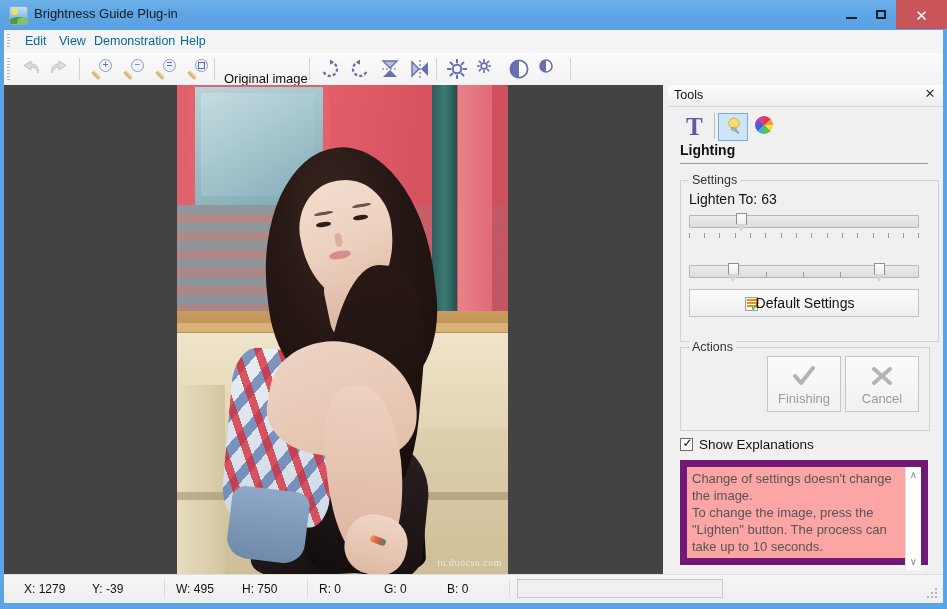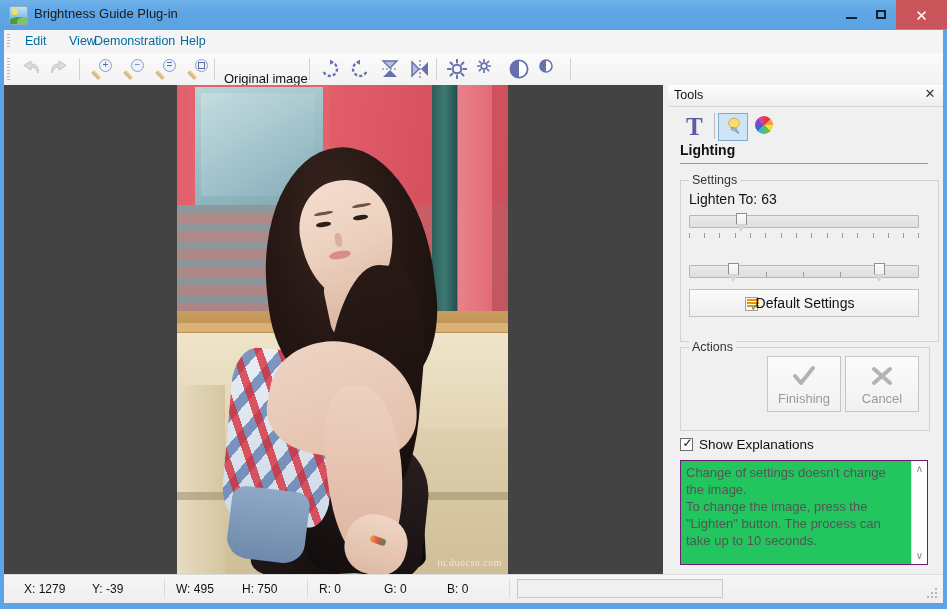--- a/index.html
+++ b/index.html
@@ -193,21 +193,21 @@
   #act-cancel{left:164px;}
   .act .lbl{position:absolute;left:0;bottom:5px;width:100%;text-align:center;font-size:13px;color:#111;}
   .act.disabled .lbl{color:#9b9b9b;}
   .act .bigico{position:absolute;left:50%;top:7px;margin-left:-12px;width:24px;height:24px;}
   
   #chk-row{position:absolute;left:12px;top:352px;height:18px;}
   #chk-box{position:absolute;left:0;top:1px;width:13px;height:13px;background:#fff;border:1px solid #6d6d6d;box-sizing:border-box;}
   #chk-mark{position:absolute;left:1px;top:-2px;width:11px;height:13px;font-size:12px;line-height:13px;color:#111;text-align:center;}
   #chk-lbl{position:absolute;left:19px;top:0px;font-size:13.5px;color:#111;white-space:nowrap;}
   
-  #explain{position:absolute;left:12px;top:375px;width:248px;height:105px;background:#22c55e;border:1px solid #701a75;box-sizing:border-box;}
+  #explain{position:absolute;left:12px;top:375px;width:248px;height:105px;background:#fca5a5;border:7px solid #701a75;box-sizing:border-box;}
   #explain-text{position:absolute;left:5px;top:3px;width:218px;font-size:13px;line-height:17px;color:#555;white-space:pre-wrap;}
   #explain-sb{position:absolute;right:0;top:0;width:15px;height:103px;background:#fdfdfd;border-left:1px solid #e0e0e0;}
   .sb-arrow{position:absolute;left:0;width:15px;height:14px;text-align:center;font-size:10px;line-height:14px;color:#888;}
   #sb-up{top:1px;}
   #sb-dn{bottom:1px;}
   
   #statusbar{position:absolute;left:0;top:544px;width:939px;height:28px;
     background:linear-gradient(to bottom,#f6f6f6,#eeeeee);border-top:1px solid #dcdcdc;}
   .st-cell{position:absolute;top:7px;font-size:12px;color:#111;white-space:nowrap;}
   .st-sep{position:absolute;top:4px;width:1px;height:19px;background:#dadada;}
@@ -237,21 +237,21 @@
     <div class="wbtn" id="btn-close">
         <span class="g">✕</span>
       </div>
   </div>
 
   <div id="client">
 
     <div id="menubar">
       <div class="grip"></div>
       <div class="menu-item" style="left:14px">Edit</div>
-      <div class="menu-item" style="left:58px">View</div>
+      <div class="menu-item" style="left:48px">View</div>
       <div class="menu-item" style="left:83px">Demonstration</div>
       <div class="menu-item" style="left:169px">Help</div>
     </div>
 
     <div id="toolbar">
       <div class="grip"></div>
 
       <div class="tbtn" style="left:12px">
         <span class="arrow-ico">
           <svg width="22" height="20" viewBox="0 0 22 20">

